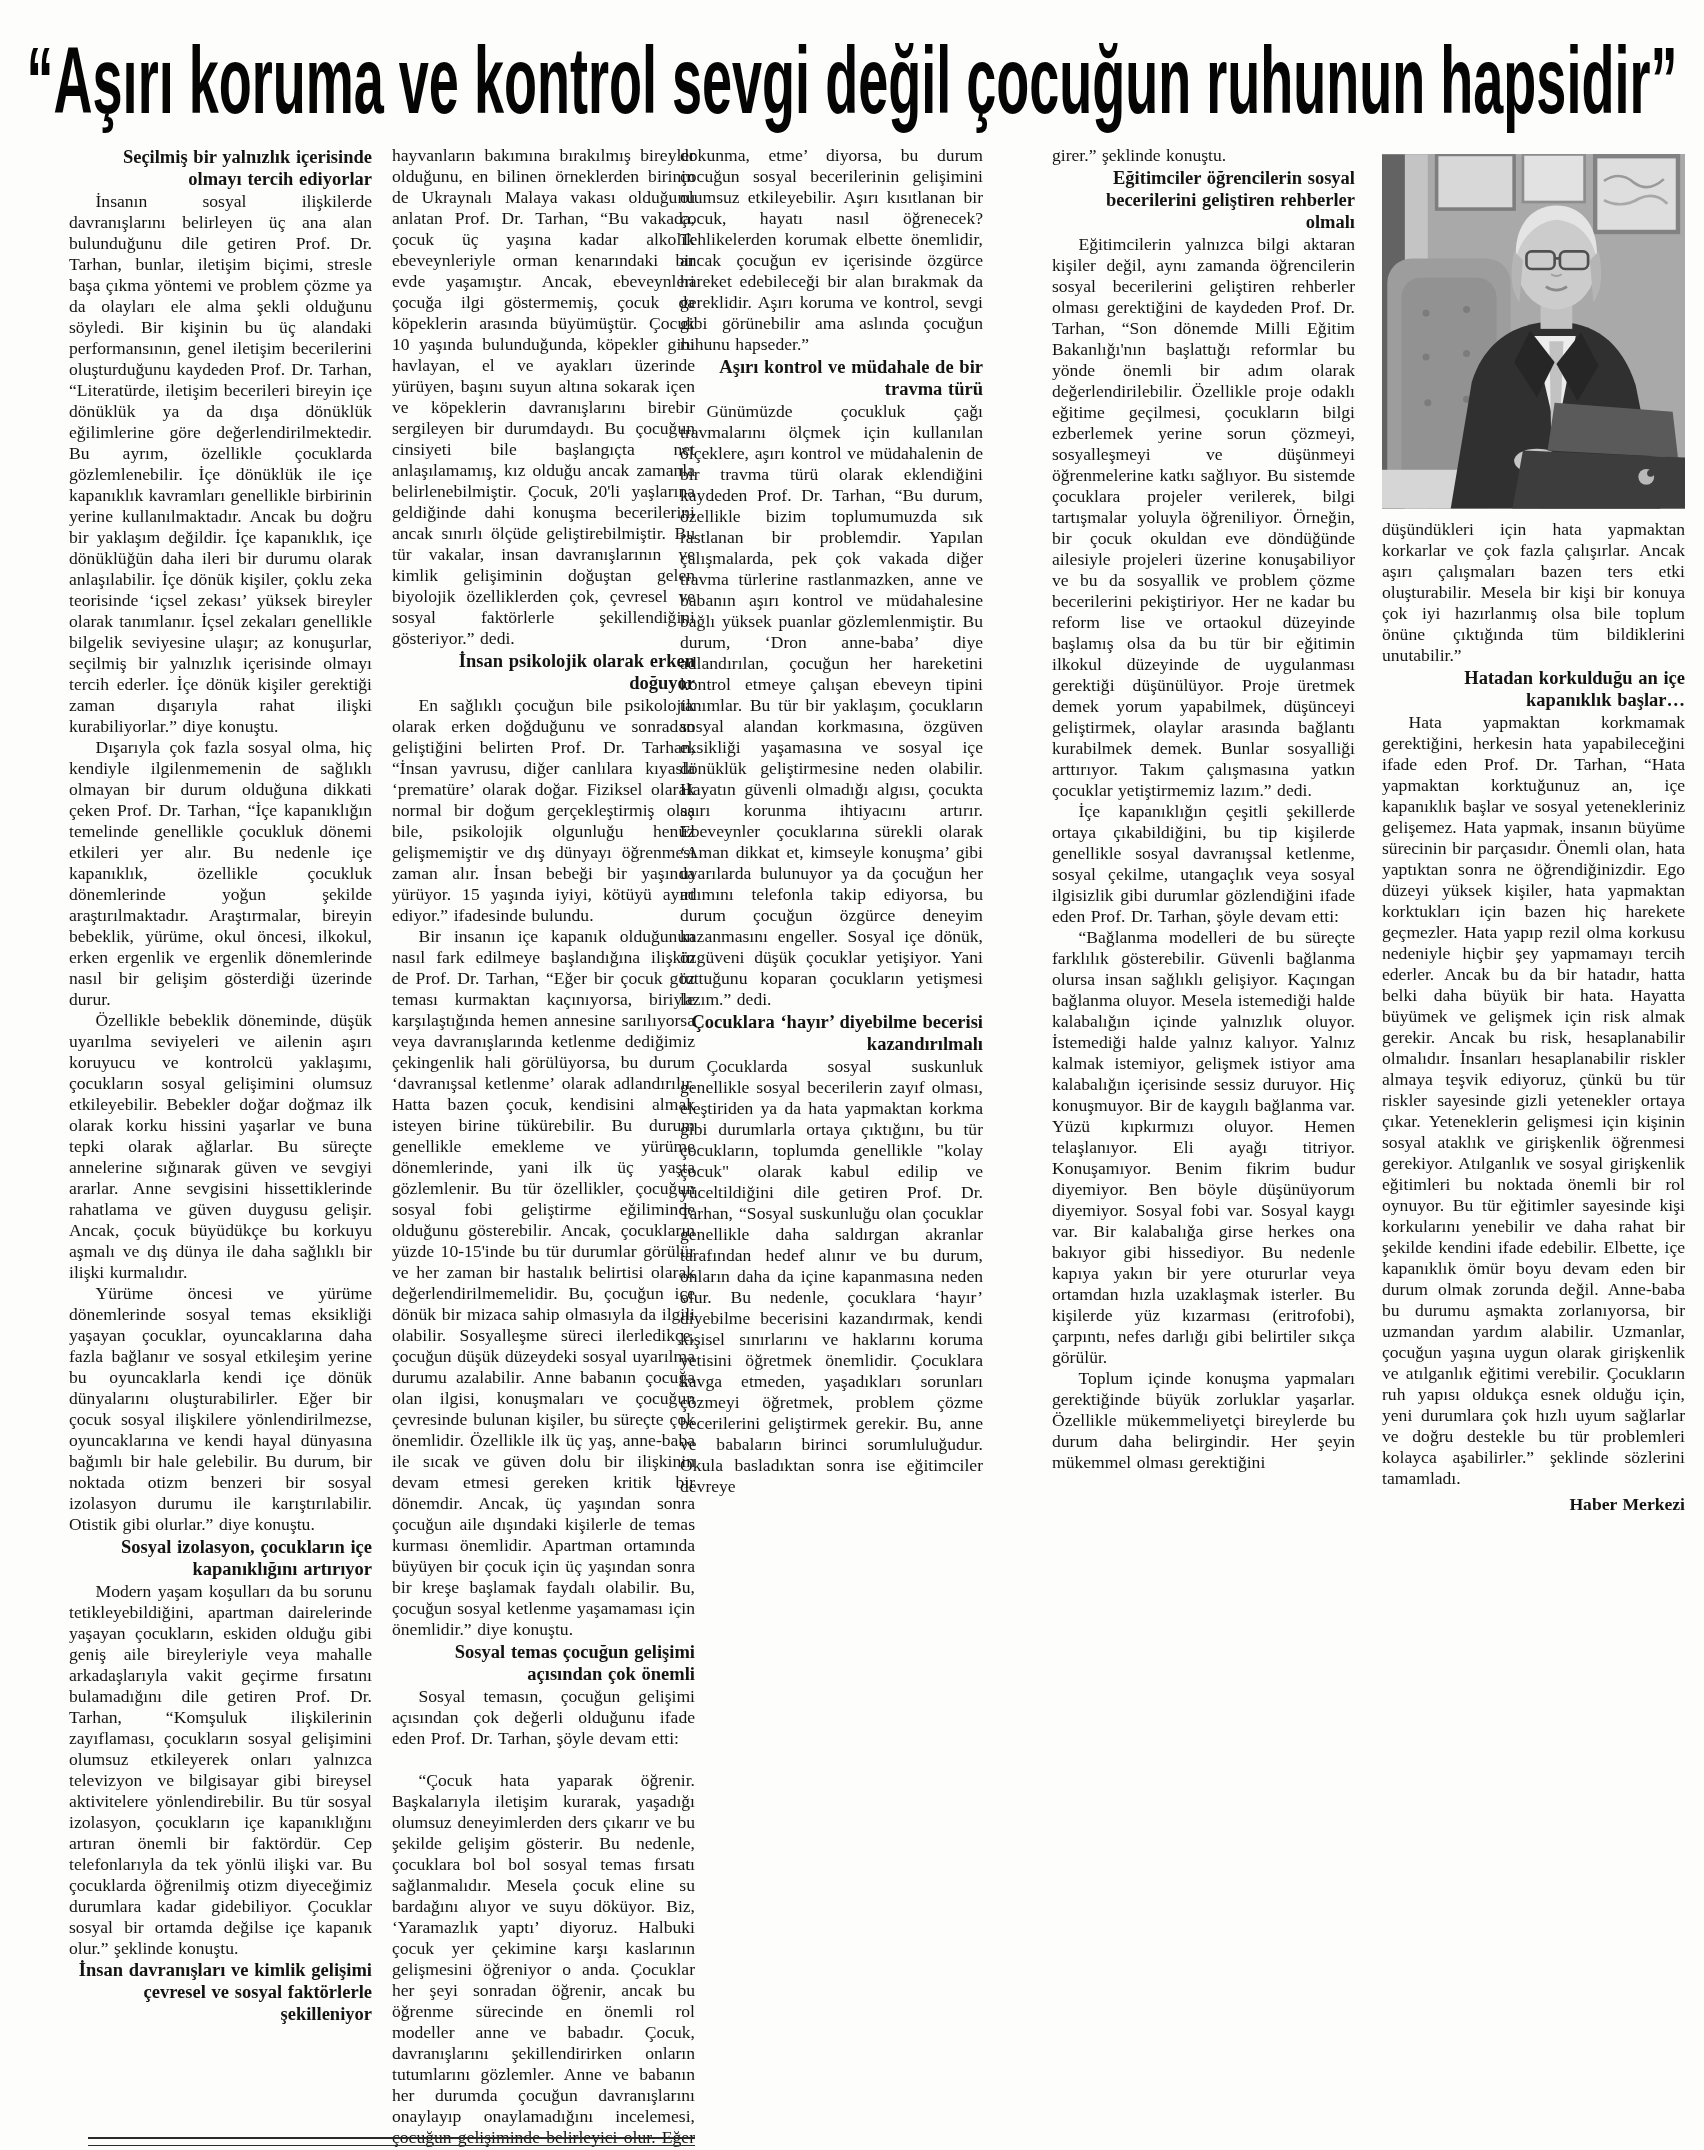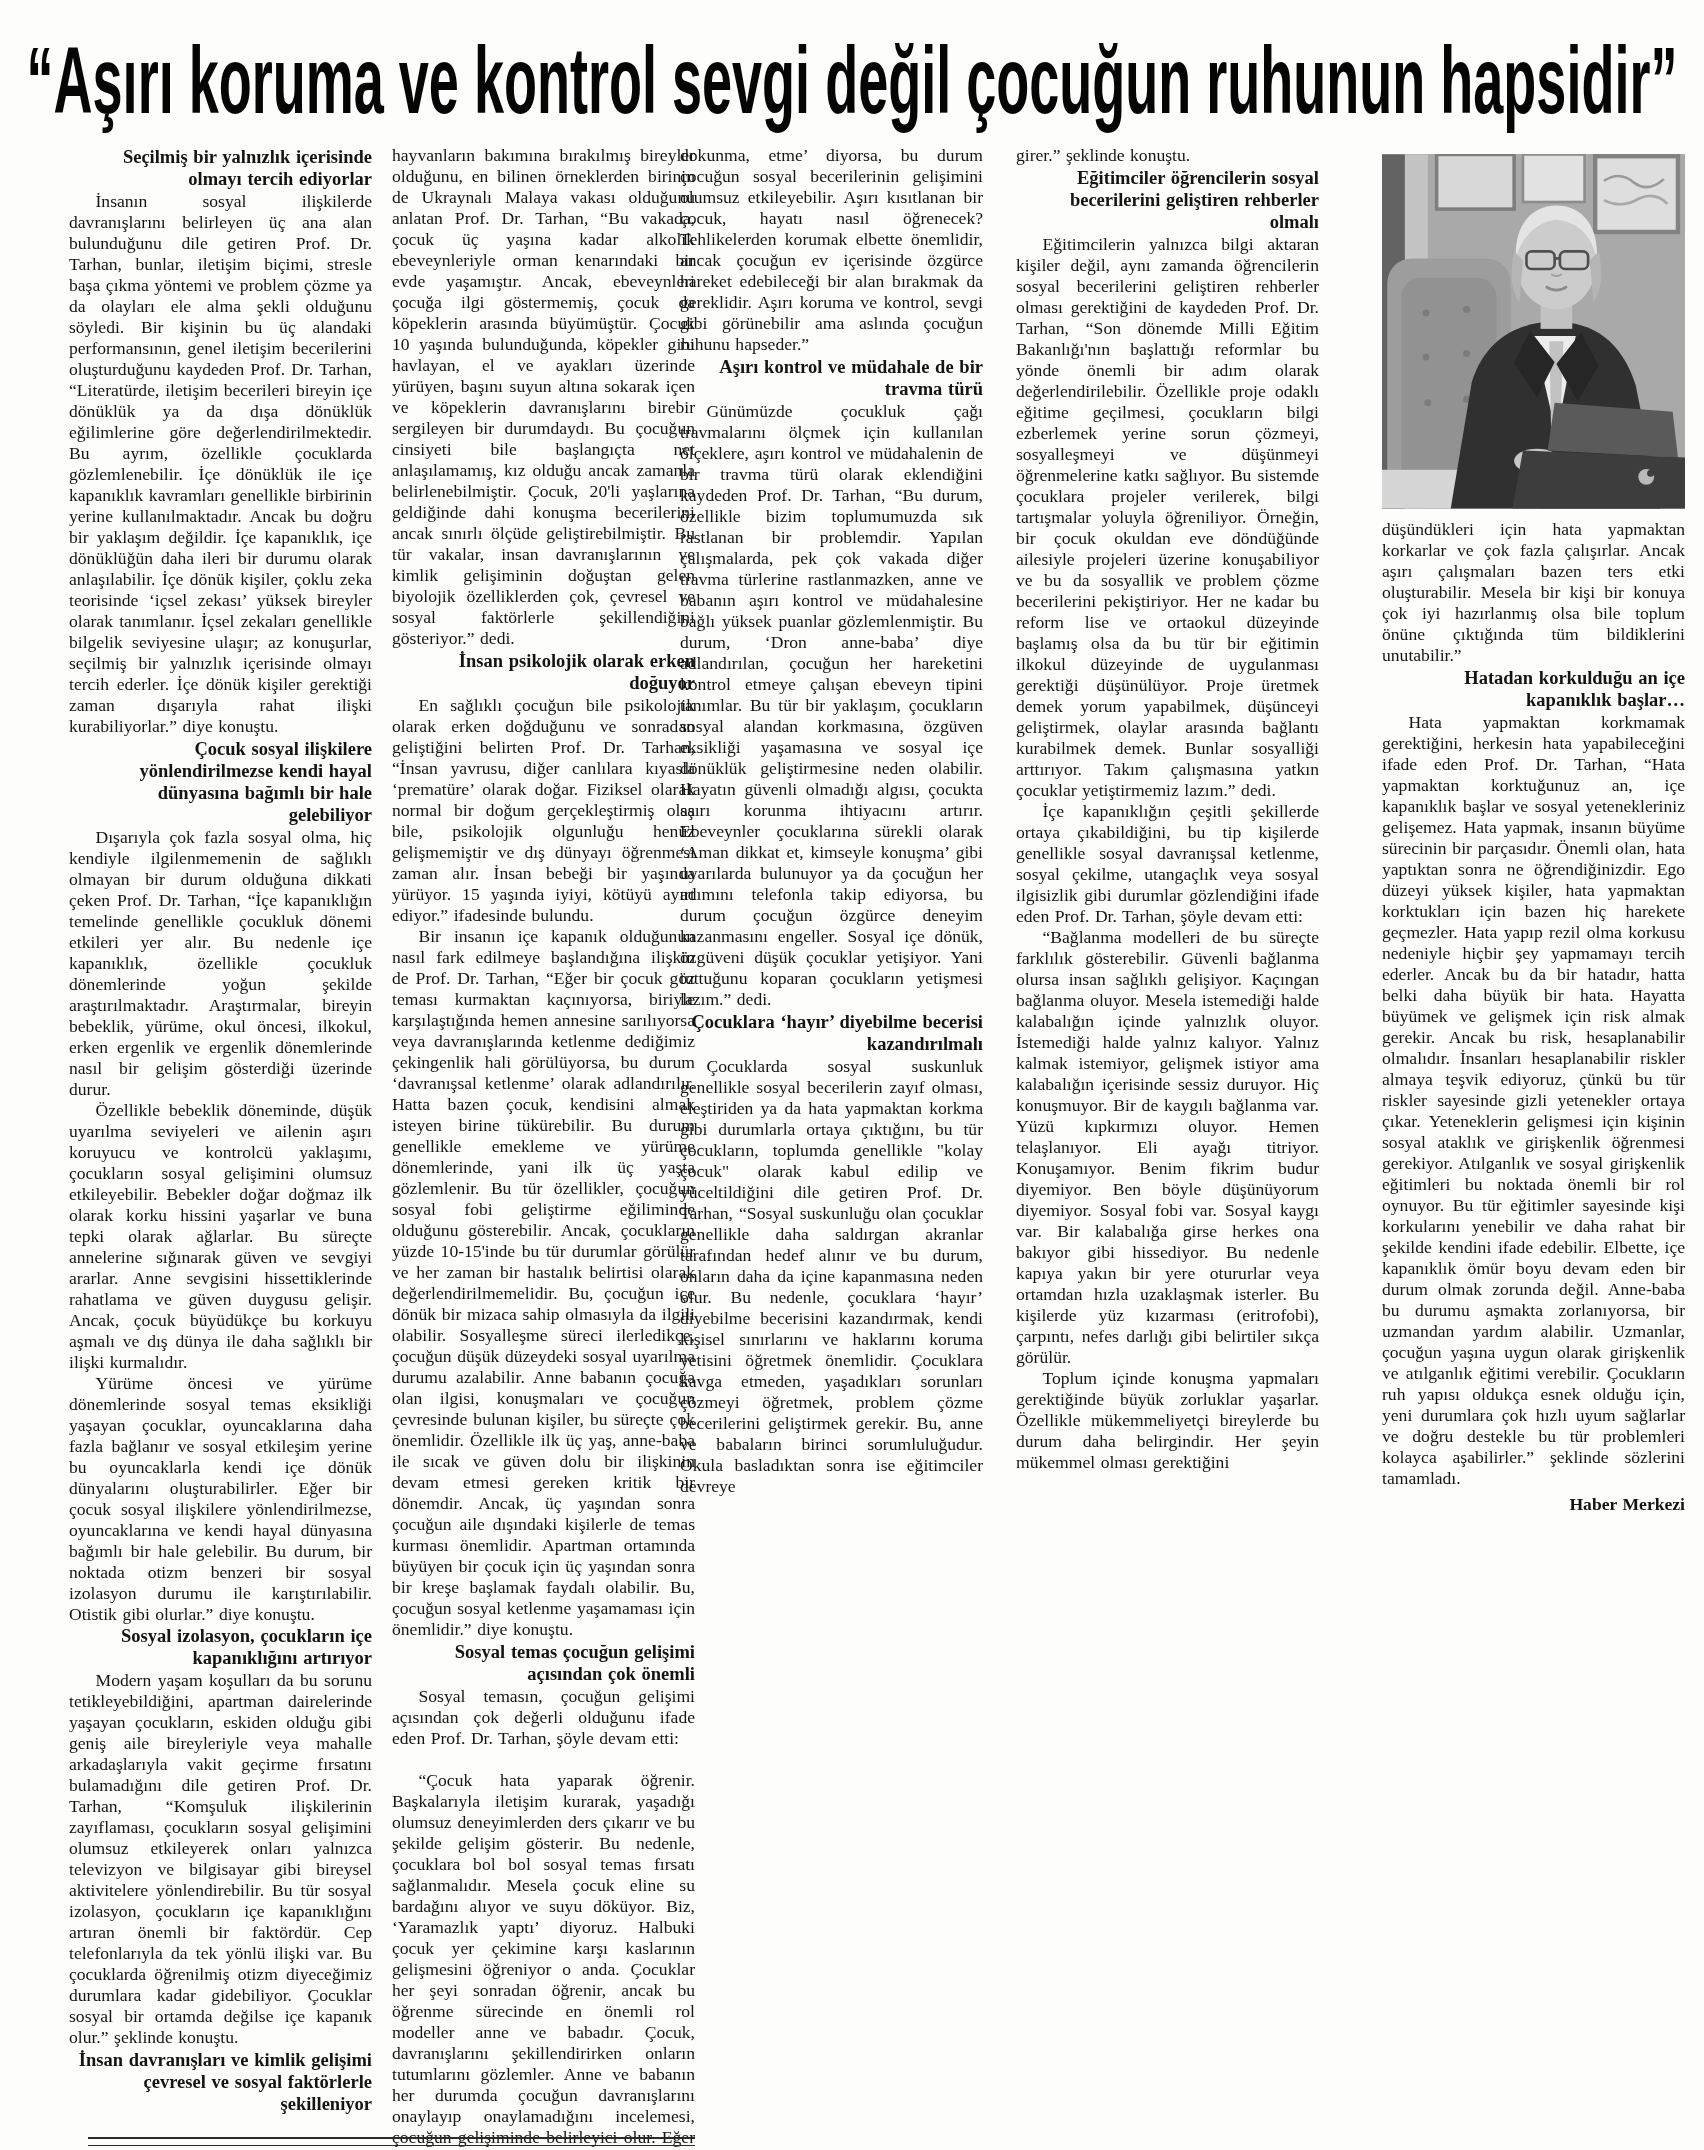--- a/index.html
+++ b/index.html
@@ -12,21 +12,21 @@
   .headline-wrap{position:absolute;left:12.4px;top:14px;width:1680px;height:132px;}
   .headline-wrap svg{display:block;}
   .col{
     position:absolute;top:145px;width:303px;
     font-size:17.6px;line-height:21px;text-align:justify;
     word-spacing:1.1px;
   }
   #col1{left:69px;}
   #col2{left:392px;}
   #col3{left:680px;}
-  #col4{left:1016px;}
+  #col4{left:1052px;}
   #col5{left:1382px;}
   .para{margin:0;text-indent:26.5px;}
   .para.noindent{text-indent:0;}
   .para.gap{margin-top:21px;}
   .subhead{
     margin:0.9px 0;font-size:18.5px;line-height:22px;font-weight:bold;
     text-align:right;text-indent:0;font-family:"Liberation Serif", serif;
   }
   .byline{margin:5.3px 0 0 0;text-align:right;font-weight:bold;text-indent:0;}
   .photo{
@@ -44,21 +44,20 @@
 
 <div class="headline-wrap">
   <svg width="1680" height="132" viewBox="0 0 1904 150" xmlns="http://www.w3.org/2000/svg">
     <text x="14" y="112" textLength="1876" lengthAdjust="spacingAndGlyphs" font-family="Liberation Sans, sans-serif" font-weight="bold" font-size="108" fill="#050505">“Aşırı koruma ve kontrol sevgi değil çocuğun ruhunun hapsidir”</text>
   </svg>
 </div>
 
 <div class="col" id="col1">
     <h3 class="subhead">Seçilmiş bir yalnızlık içerisinde olmayı tercih ediyorlar</h3>
     <p class="para">İnsanın sosyal ilişkilerde davranışlarını belirleyen üç ana alan bulunduğunu dile getiren Prof. Dr. Tarhan, bunlar, iletişim biçimi, stresle başa çıkma yöntemi ve problem çözme ya da olayları ele alma şekli olduğunu söyledi. Bir kişinin bu üç alandaki performansının, genel iletişim becerilerini oluşturduğunu kaydeden Prof. Dr. Tarhan, “Literatürde, iletişim becerileri bireyin içe dönüklük ya da dışa dönüklük eğilimlerine göre değerlendirilmektedir. Bu ayrım, özellikle çocuklarda gözlemlenebilir. İçe dönüklük ile içe kapanıklık kavramları genellikle birbirinin yerine kullanılmaktadır. Ancak bu doğru bir yaklaşım değildir. İçe kapanıklık, içe dönüklüğün daha ileri bir durumu olarak anlaşılabilir. İçe dönük kişiler, çoklu zeka teorisinde ‘içsel zekası’ yüksek bireyler olarak tanımlanır. İçsel zekaları genellikle bilgelik seviyesine ulaşır; az konuşurlar, seçilmiş bir yalnızlık içerisinde olmayı tercih ederler. İçe dönük kişiler gerektiği zaman dışarıyla rahat ilişki kurabiliyorlar.” diye konuştu.</p>
-    <h3 class="subhead">Çocuk sosyal ilişkilere yönlendirilmezse kendi hayal dünyasına bağımlı bir hale gelebiliyor</h3>
     <p class="para">Dışarıyla çok fazla sosyal olma, hiç kendiyle ilgilenmemenin de sağlıklı olmayan bir durum olduğuna dikkati çeken Prof. Dr. Tarhan, “İçe kapanıklığın temelinde genellikle çocukluk dönemi etkileri yer alır. Bu nedenle içe kapanıklık, özellikle çocukluk dönemlerinde yoğun şekilde araştırılmaktadır. Araştırmalar, bireyin bebeklik, yürüme, okul öncesi, ilkokul, erken ergenlik ve ergenlik dönemlerinde nasıl bir gelişim gösterdiği üzerinde durur.</p>
     <p class="para">Özellikle bebeklik döneminde, düşük uyarılma seviyeleri ve ailenin aşırı koruyucu ve kontrolcü yaklaşımı, çocukların sosyal gelişimini olumsuz etkileyebilir. Bebekler doğar doğmaz ilk olarak korku hissini yaşarlar ve buna tepki olarak ağlarlar. Bu süreçte annelerine sığınarak güven ve sevgiyi ararlar. Anne sevgisini hissettiklerinde rahatlama ve güven duygusu gelişir. Ancak, çocuk büyüdükçe bu korkuyu aşmalı ve dış dünya ile daha sağlıklı bir ilişki kurmalıdır.</p>
     <p class="para">Yürüme öncesi ve yürüme dönemlerinde sosyal temas eksikliği yaşayan çocuklar, oyuncaklarına daha fazla bağlanır ve sosyal etkileşim yerine bu oyuncaklarla kendi içe dönük dünyalarını oluşturabilirler. Eğer bir çocuk sosyal ilişkilere yönlendirilmezse, oyuncaklarına ve kendi hayal dünyasına bağımlı bir hale gelebilir. Bu durum, bir noktada otizm benzeri bir sosyal izolasyon durumu ile karıştırılabilir. Otistik gibi olurlar.” diye konuştu.</p>
     <h3 class="subhead">Sosyal izolasyon, çocukların içe kapanıklığını artırıyor</h3>
     <p class="para">Modern yaşam koşulları da bu sorunu tetikleyebildiğini, apartman dairelerinde yaşayan çocukların, eskiden olduğu gibi geniş aile bireyleriyle veya mahalle arkadaşlarıyla vakit geçirme fırsatını bulamadığını dile getiren Prof. Dr. Tarhan, “Komşuluk ilişkilerinin zayıflaması, çocukların sosyal gelişimini olumsuz etkileyerek onları yalnızca televizyon ve bilgisayar gibi bireysel aktivitelere yönlendirebilir. Bu tür sosyal izolasyon, çocukların içe kapanıklığını artıran önemli bir faktördür. Cep telefonlarıyla da tek yönlü ilişki var. Bu çocuklarda öğrenilmiş otizm diyeceğimiz durumlara kadar gidebiliyor. Çocuklar sosyal bir ortamda değilse içe kapanık olur.” şeklinde konuştu.</p>
     <h3 class="subhead">İnsan davranışları ve kimlik gelişimi çevresel ve sosyal faktörlerle şekilleniyor</h3>
   </div>
 <div class="col" id="col2">
     <p class="para noindent">hayvanların bakımına bırakılmış bireyler olduğunu, en bilinen örneklerden birinin de Ukraynalı Malaya vakası olduğunu anlatan Prof. Dr. Tarhan, “Bu vakada, çocuk üç yaşına kadar alkolik ebeveynleriyle orman kenarındaki bir evde yaşamıştır. Ancak, ebeveynleri çocuğa ilgi göstermemiş, çocuk da köpeklerin arasında büyümüştür. Çocuk 10 yaşında bulunduğunda, köpekler gibi havlayan, el ve ayakları üzerinde yürüyen, başını suyun altına sokarak içen ve köpeklerin davranışlarını birebir sergileyen bir durumdaydı. Bu çocuğun cinsiyeti bile başlangıçta net anlaşılamamış, kız olduğu ancak zamanla belirlenebilmiştir. Çocuk, 20'li yaşlarına geldiğinde dahi konuşma becerilerini ancak sınırlı ölçüde geliştirebilmiştir. Bu tür vakalar, insan davranışlarının ve kimlik gelişiminin doğuştan gelen biyolojik özelliklerden çok, çevresel ve sosyal faktörlerle şekillendiğini gösteriyor.” dedi.</p>
     <h3 class="subhead">İnsan psikolojik olarak erken doğuyor</h3>

